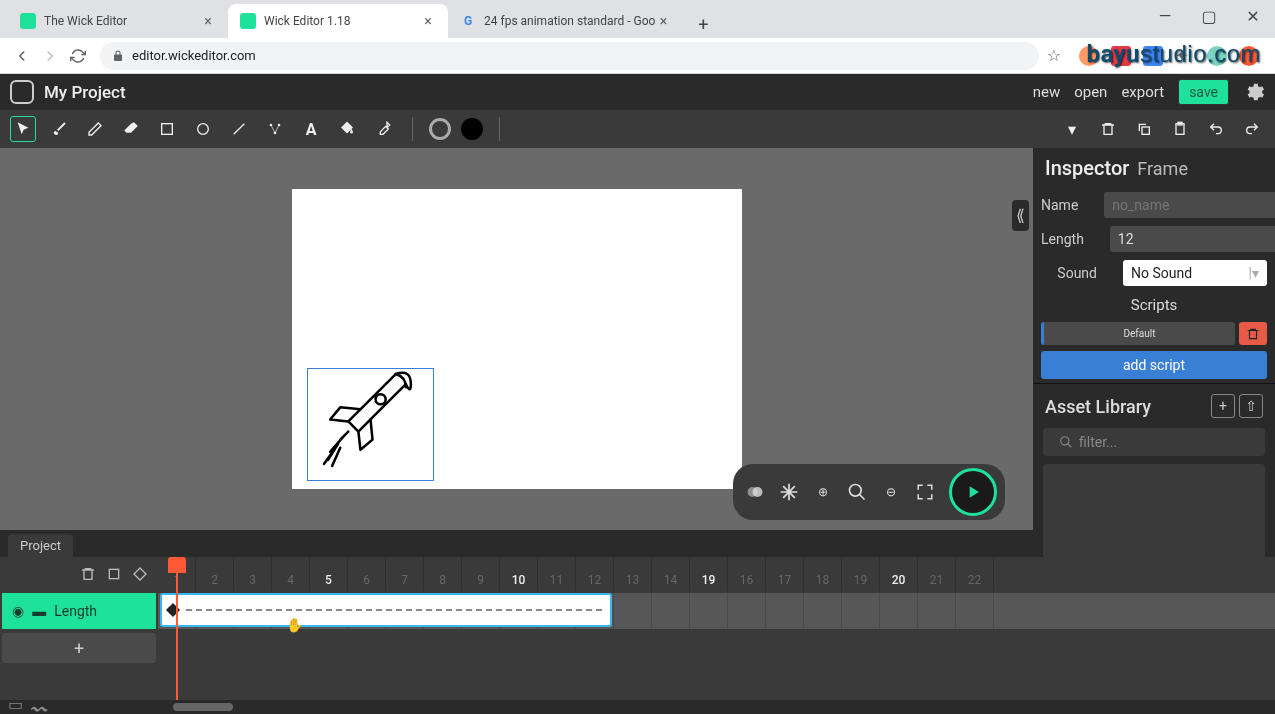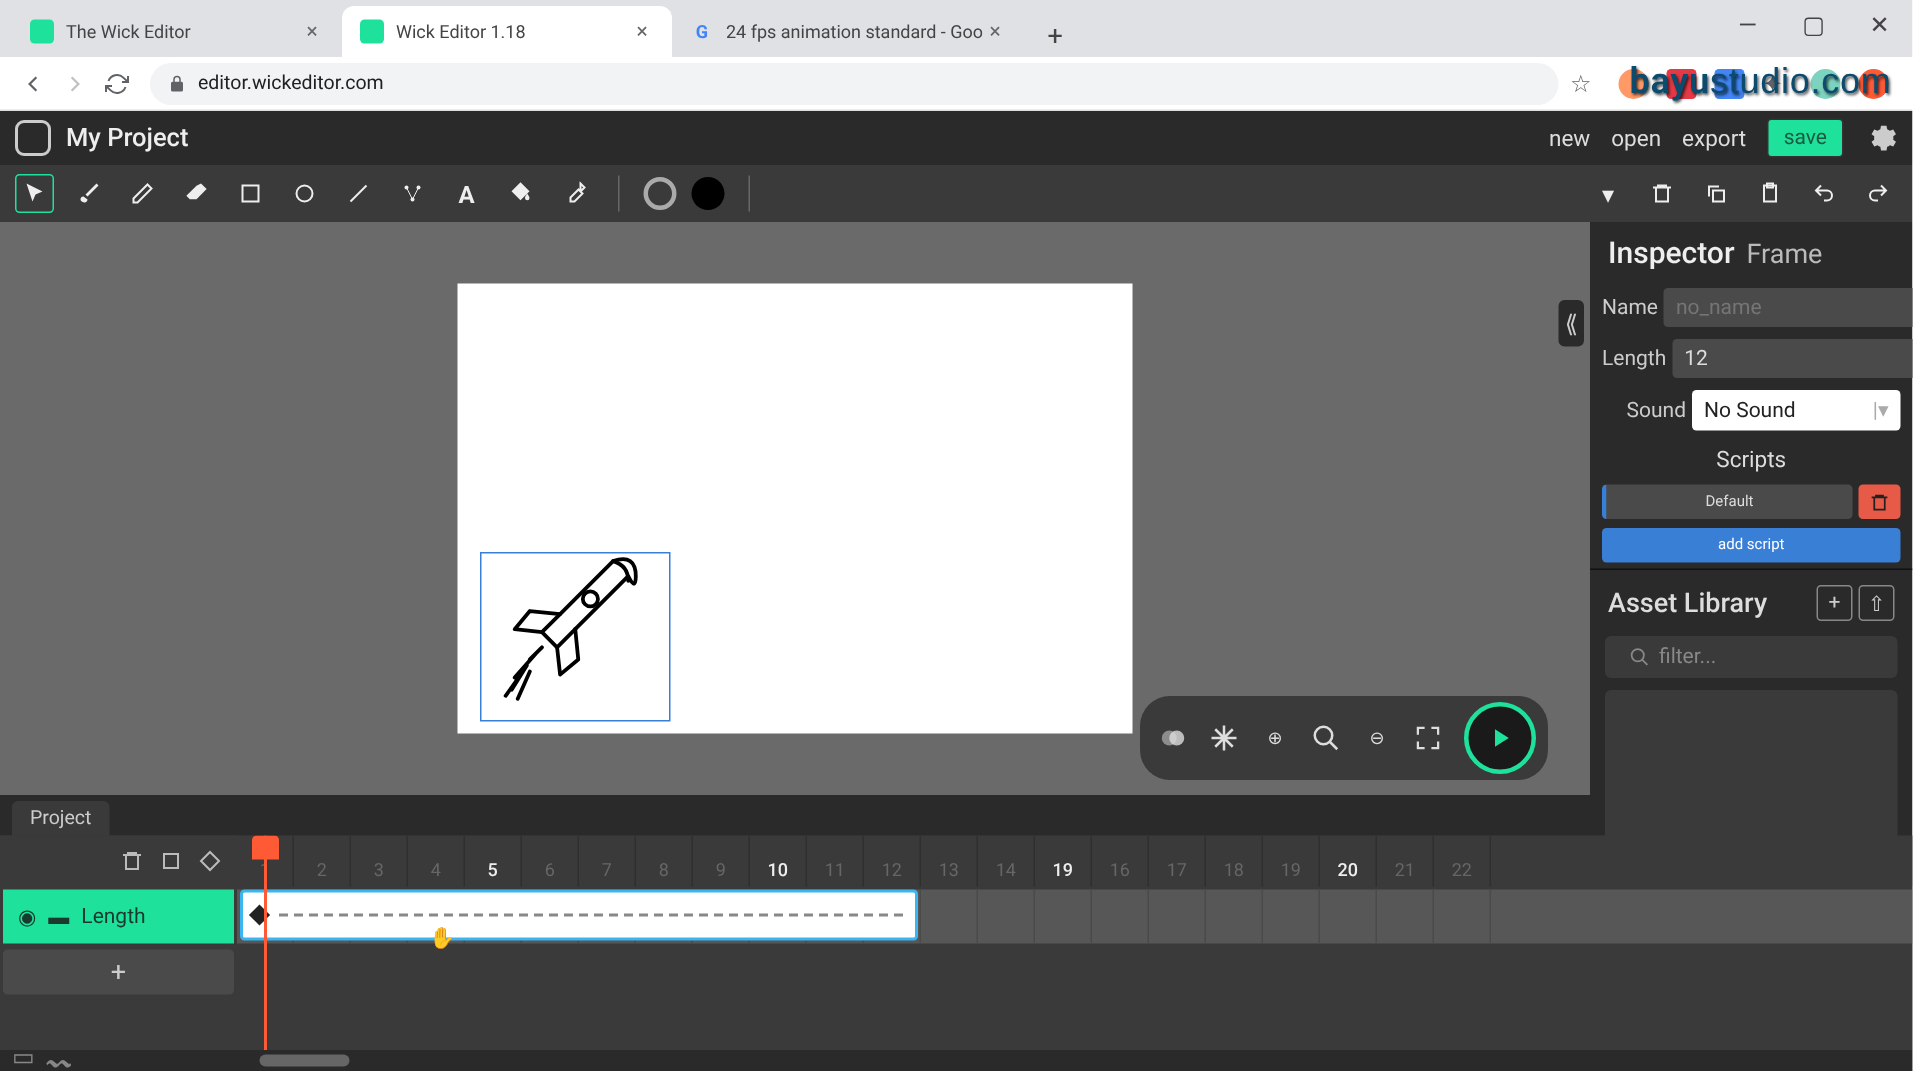--- a/index.html
+++ b/index.html
@@ -48,33 +48,33 @@
 .canvas-area { flex: 1; background: #6a6a6a; position: relative; display:flex; align-items:center; justify-content:center; }
 .canvas { width: 450px; height: 300px; background: #fff; position: relative; }
 .rocket-box { position: absolute; left: 15px; bottom: 8px; width: 127px; height: 113px; border: 1.5px solid #3a7fd6; }
 .rocket-svg { width: 100%; height: 100%; }
 .collapse-handle { position:absolute; right: 4px; top: 52px; background:#2a2a2a; color:#ccc; padding:6px 4px; border-radius:4px; }
 .canvas-ctrls { position: absolute; right: 28px; bottom: 10px; display: flex; align-items: center; gap: 6px; background: #3a3a3a; border-radius: 20px; padding: 4px 8px; }
 .cctrl { width: 28px; height: 28px; display:flex; align-items:center; justify-content:center; color:#ddd; }
 .play-big { width: 48px; height: 48px; border-radius: 50%; background:#1a1a1a; border:3px solid #1ee29b; display:flex; align-items:center; justify-content:center; color:#1ee29b; margin-left:4px; }
 
 
-.inspector { width: 215px; background: #2a2a2a; color:#ddd; display:flex; flex-direction:column; }
+.inspector { width: 242px; background: #2a2a2a; color:#ddd; display:flex; flex-direction:column; }
 .insp-header { padding: 8px 12px; display:flex; gap:8px; align-items:baseline; }
 .insp-title { font-size: 20px; font-weight:500; color:#eee; }
 .insp-sub { font-size: 18px; color:#bbb; }
-.insp-row { display:flex; align-items:center; padding: 4px 8px; gap:4px; }
+.insp-row { display:flex; align-items:center; padding: 4px 8px; gap:26px; }
 .insp-label { width: 56px; text-align:right; font-size:14px; color:#ccc; }
 .insp-input { flex:1; background:#4a4a4a; border:none; color:#ddd; padding:5px 8px; border-radius:3px; font-size:14px; }
 .insp-select { flex:1; background:#fff; color:#222; padding:5px 8px; border-radius:3px; font-size:14px; display:flex; justify-content:space-between; align-items:center; }
 .scripts-hdr { text-align:center; font-size:15px; padding:6px 0; color:#ddd; }
 .script-row { display:flex; gap:4px; padding:2px 8px; }
 .script-btn { flex:1; background:#4a4a4a; color:#ddd; padding:6px; border-radius:3px; text-align:center; font-size:10px; border-left:3px solid #3a7fd6; }
 .script-del { width:28px; background:#e65a47; border-radius:3px; display:flex; align-items:center; justify-content:center; color:#222; }
-.add-script-btn { margin:4px 8px; background:#3a7fd6; color:#fff; padding:6px; border-radius:3px; text-align:center; font-size:10px; }
+.add-script-btn { margin:4px 8px; background:#3a7fd6; color:#fff; padding:6px; border-radius:3px; text-align:center; font-size:14px; }
 .asset-hdr { display:flex; align-items:center; justify-content:space-between; padding: 10px 12px 6px; margin-top:auto; border-top:1px solid #111;}
 .asset-title { font-size:18px; font-weight:500; }
 .asset-btns { display:flex; gap:4px; }
 .asset-btn { width:24px; height:24px; border:1px solid #888; border-radius:3px; display:flex; align-items:center; justify-content:center; color:#ccc; font-size:14px; }
 .asset-filter { margin:4px 10px; background:#3a3a3a; border-radius:4px; padding:6px 16px; display:flex; align-items:center; gap:6px; color:#888; font-size:14px; }
 .asset-body { flex:1; background:#3a3a3a; margin:4px 10px 10px; border-radius:4px; min-height:170px; }
 
 
 .timeline { height: 184px; background:#2a2a2a; display:flex; flex-direction:column; }
 .tl-tabs { padding:4px 8px 0; }

